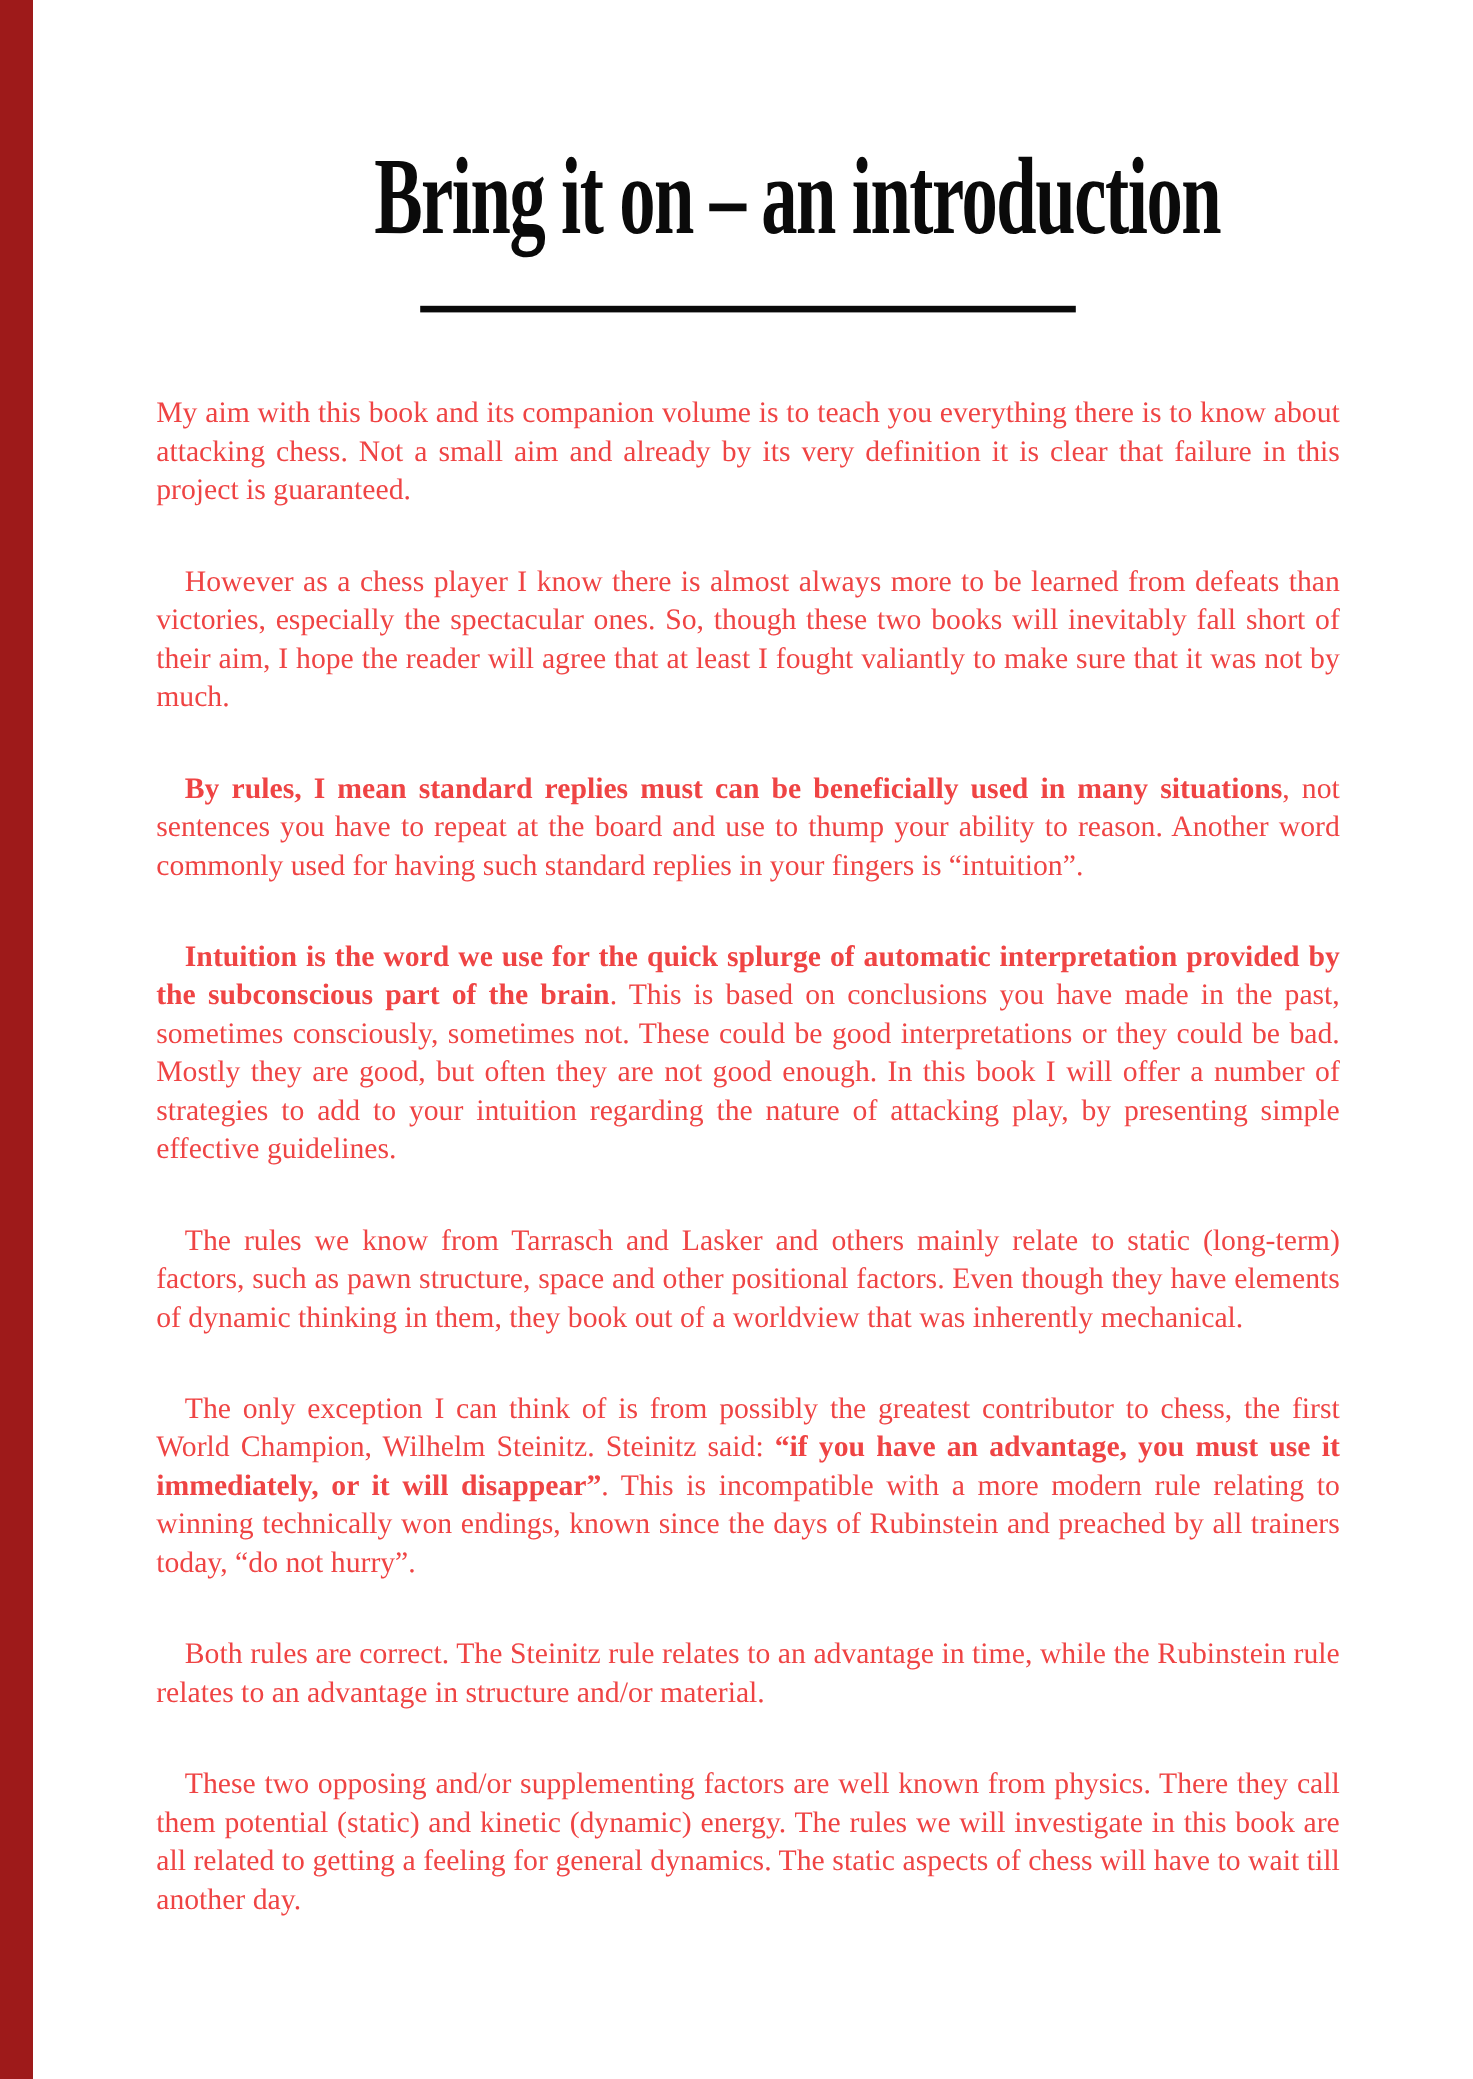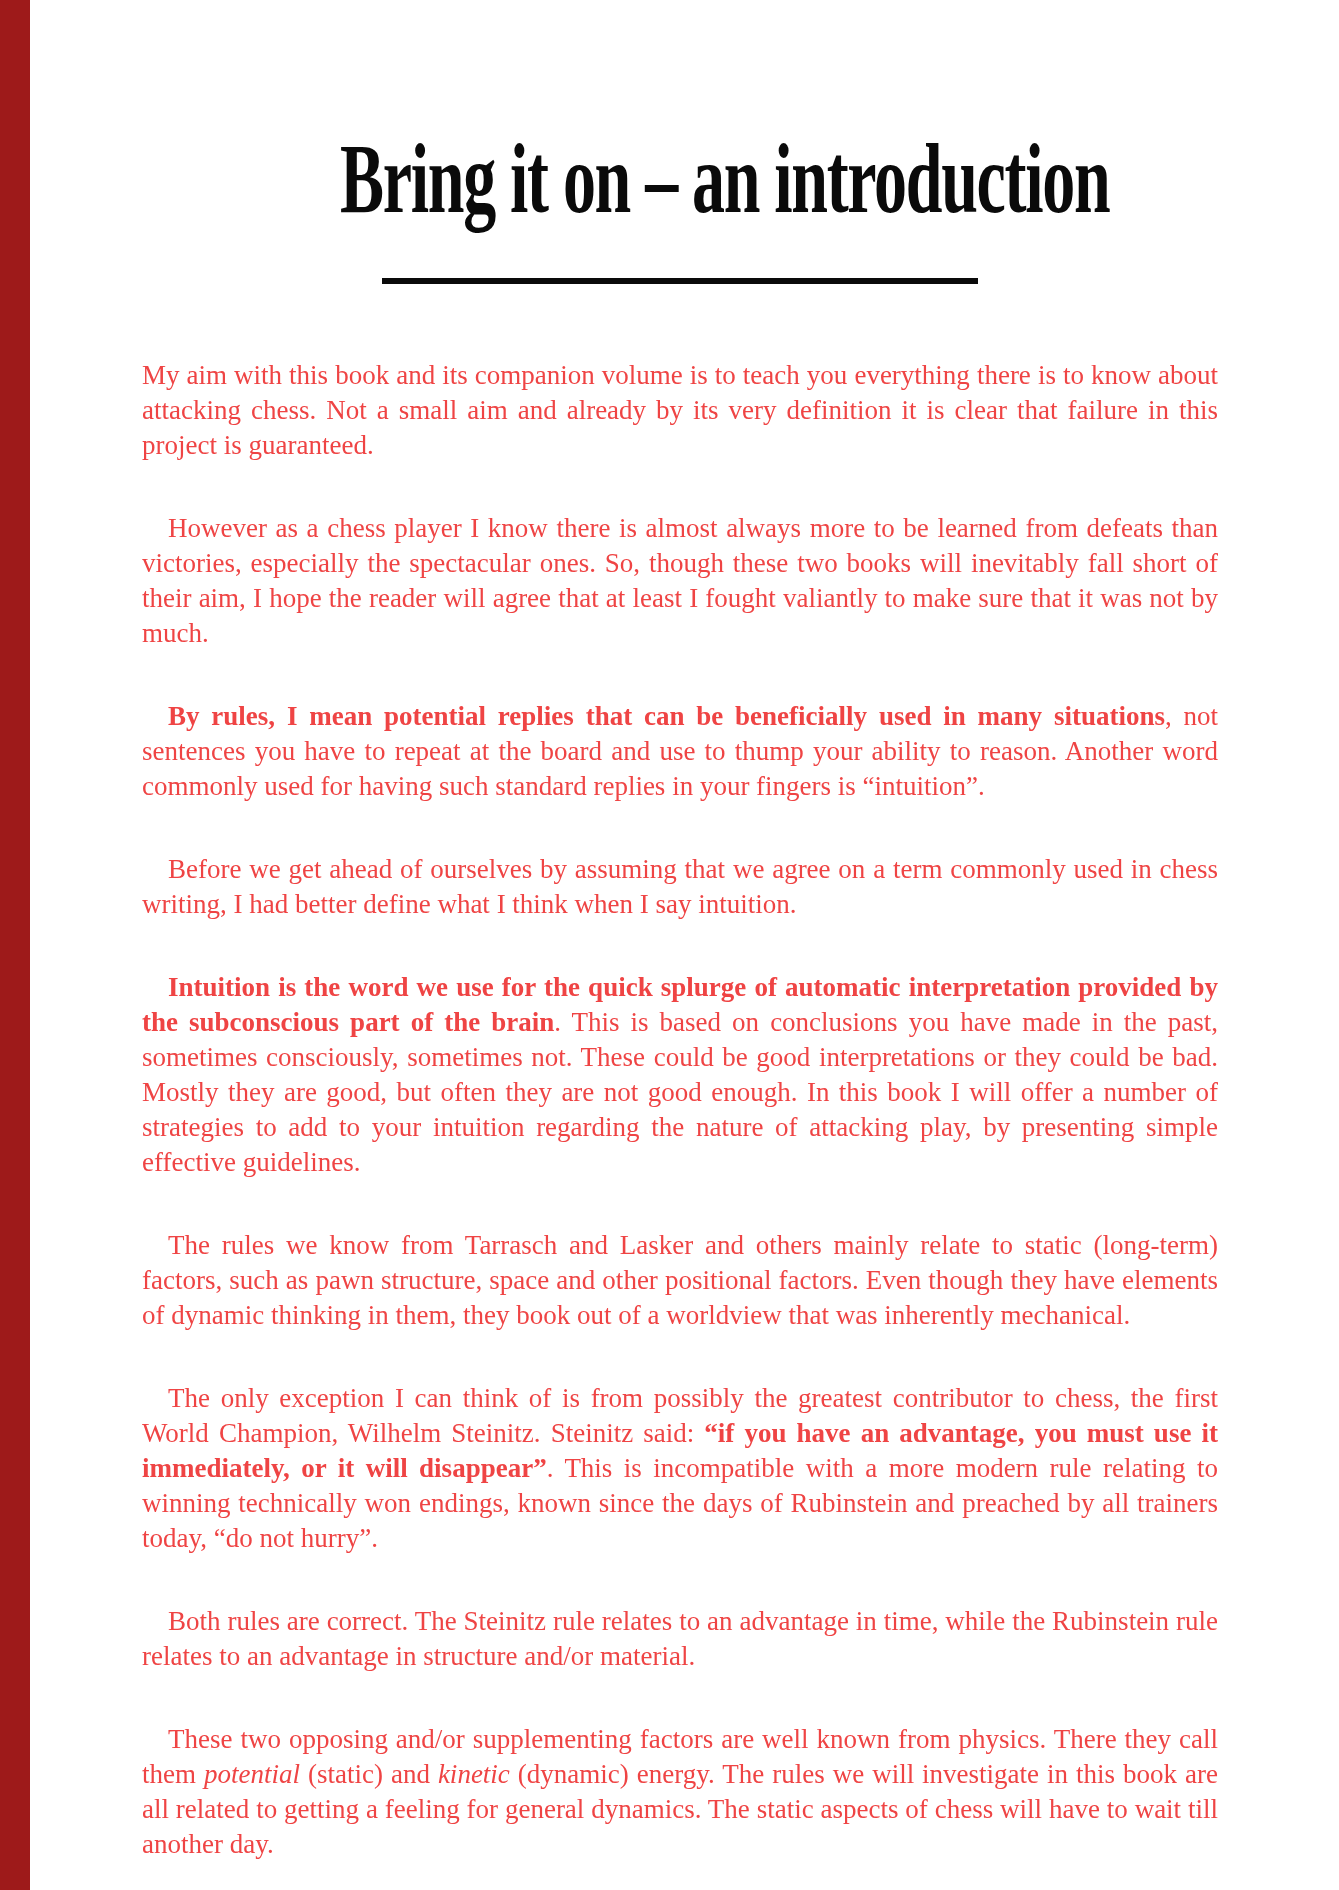--- a/index.html
+++ b/index.html
@@ -57,37 +57,36 @@
     margin-top: 74px;
     font-size: 27px;
     line-height: 35px;
     text-align: justify;
   }
   .para { margin: 0; }
   .para.indent { text-indent: 26px; margin-top: 48px; }
   .para.gap { margin-top: 35px; }
   .seg-normal { font-weight: normal; font-style: normal; }
   .seg-bold { font-weight: bold; }
-  .seg-italic { font-style: italic; }
+  .seg-italic { }
 </style>
 </head>
 <body>
 
 <div class="page">
   <div class="edge-strip" style="background: rgb(158, 26, 26);"></div>
   <div class="content">
     <div class="title-wrap">
       <h1 class="title">Bring it on – an introduction</h1>
     </div>
     <div class="title-rule" style="background: rgb(10, 10, 10);"></div>
     <div class="body-text" style="color: #ef4444;">
         <p class="para"><span class="seg-normal">My aim with this book and its companion volume is to teach you everything there is to know about attacking chess. Not a small aim and already by its very definition it is clear that failure in this project is guaranteed.</span></p>
         <p class="para indent"><span class="seg-normal">However as a chess player I know there is almost always more to be learned from defeats than victories, especially the spectacular ones. So, though these two books will inevitably fall short of their aim, I hope the reader will agree that at least I fought valiantly to make sure that it was not by much.</span></p>
-        <p class="para indent"><span class="seg-bold">By rules, I mean potential replies that can be beneficially used in many situations</span><span class="seg-normal">, not sentences you have to repeat at the board and use to thump your ability to reason. Another word commonly used for having such standard replies in your fingers is “intuition”.</span></p>
-        <p class="para indent"><span class="seg-normal">Before we get ahead of ourselves by assuming that we agree on a term commonly used in chess writing, I had better define what I think when I say intuition.</span></p>
+        <p class="para indent"><span class="seg-bold">By rules, I mean standard replies must can be beneficially used in many situations</span><span class="seg-normal">, not sentences you have to repeat at the board and use to thump your ability to reason. Another word commonly used for having such standard replies in your fingers is “intuition”.</span></p>
         <p class="para indent"><span class="seg-bold">Intuition is the word we use for the quick splurge of automatic interpretation provided by the subconscious part of the brain</span><span class="seg-normal">. This is based on conclusions you have made in the past, sometimes consciously, sometimes not. These could be good interpretations or they could be bad. Mostly they are good, but often they are not good enough. In this book I will offer a number of strategies to add to your intuition regarding the nature of attacking play, by presenting simple effective guidelines.</span></p>
         <p class="para indent"><span class="seg-normal">The rules we know from Tarrasch and Lasker and others mainly relate to static (long-term) factors, such as pawn structure, space and other positional factors. Even though they have elements of dynamic thinking in them, they book out of a worldview that was inherently mechanical.</span></p>
         <p class="para indent"><span class="seg-normal">The only exception I can think of is from possibly the greatest contributor to chess, the first World Champion, Wilhelm Steinitz. Steinitz said: </span><span class="seg-bold">“if you have an advantage, you must use it immediately, or it will disappear”</span><span class="seg-normal">. This is incompatible with a more modern rule relating to winning technically won endings, known since the days of Rubinstein and preached by all trainers today, “do not hurry”.</span></p>
         <p class="para indent"><span class="seg-normal">Both rules are correct. The Steinitz rule relates to an advantage in time, while the Rubinstein rule relates to an advantage in structure and/or material.</span></p>
         <p class="para indent"><span class="seg-normal">These two opposing and/or supplementing factors are well known from physics. There they call them </span><span class="seg-italic">potential</span><span class="seg-normal"> (static) and </span><span class="seg-italic">kinetic</span><span class="seg-normal"> (dynamic) energy. The rules we will investigate in this book are all related to getting a feeling for general dynamics. The static aspects of chess will have to wait till another day.</span></p>
       </div>
   </div>
 </div>
 
 </body></html>

